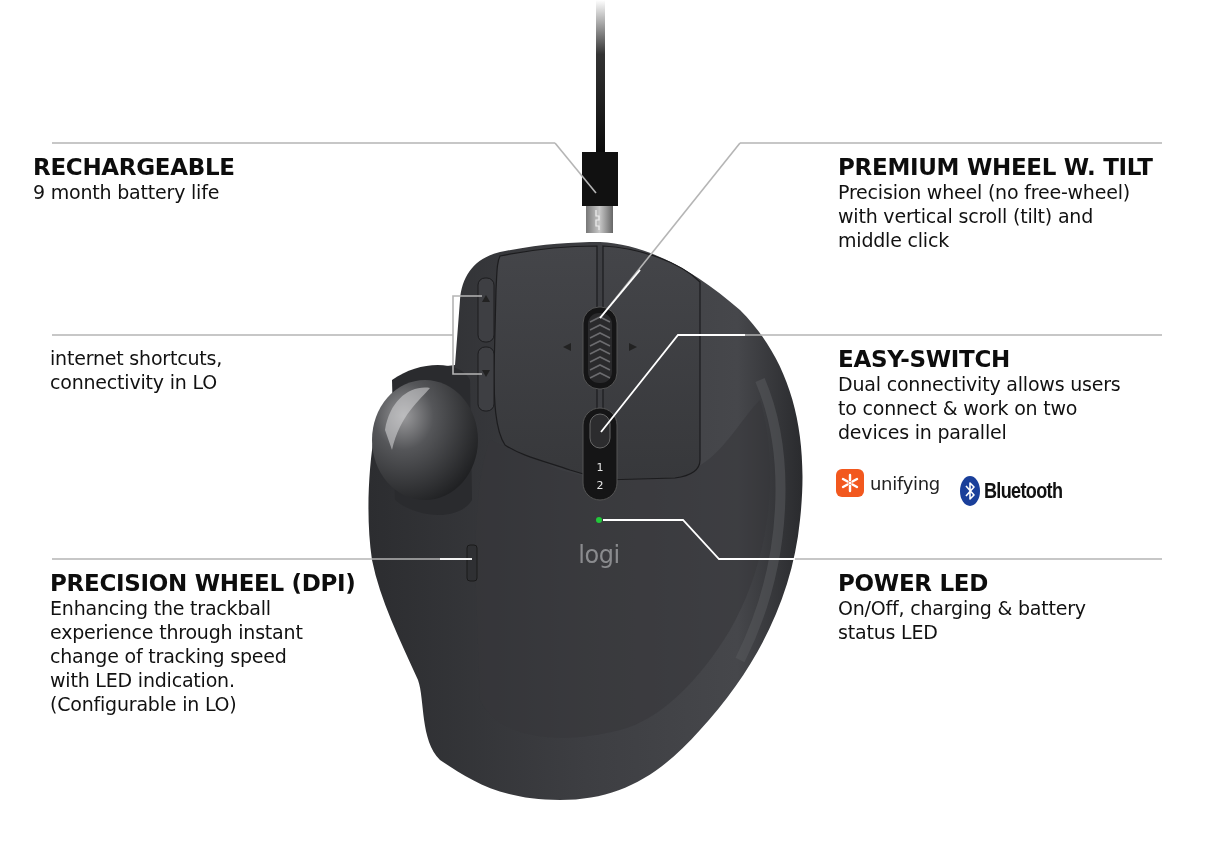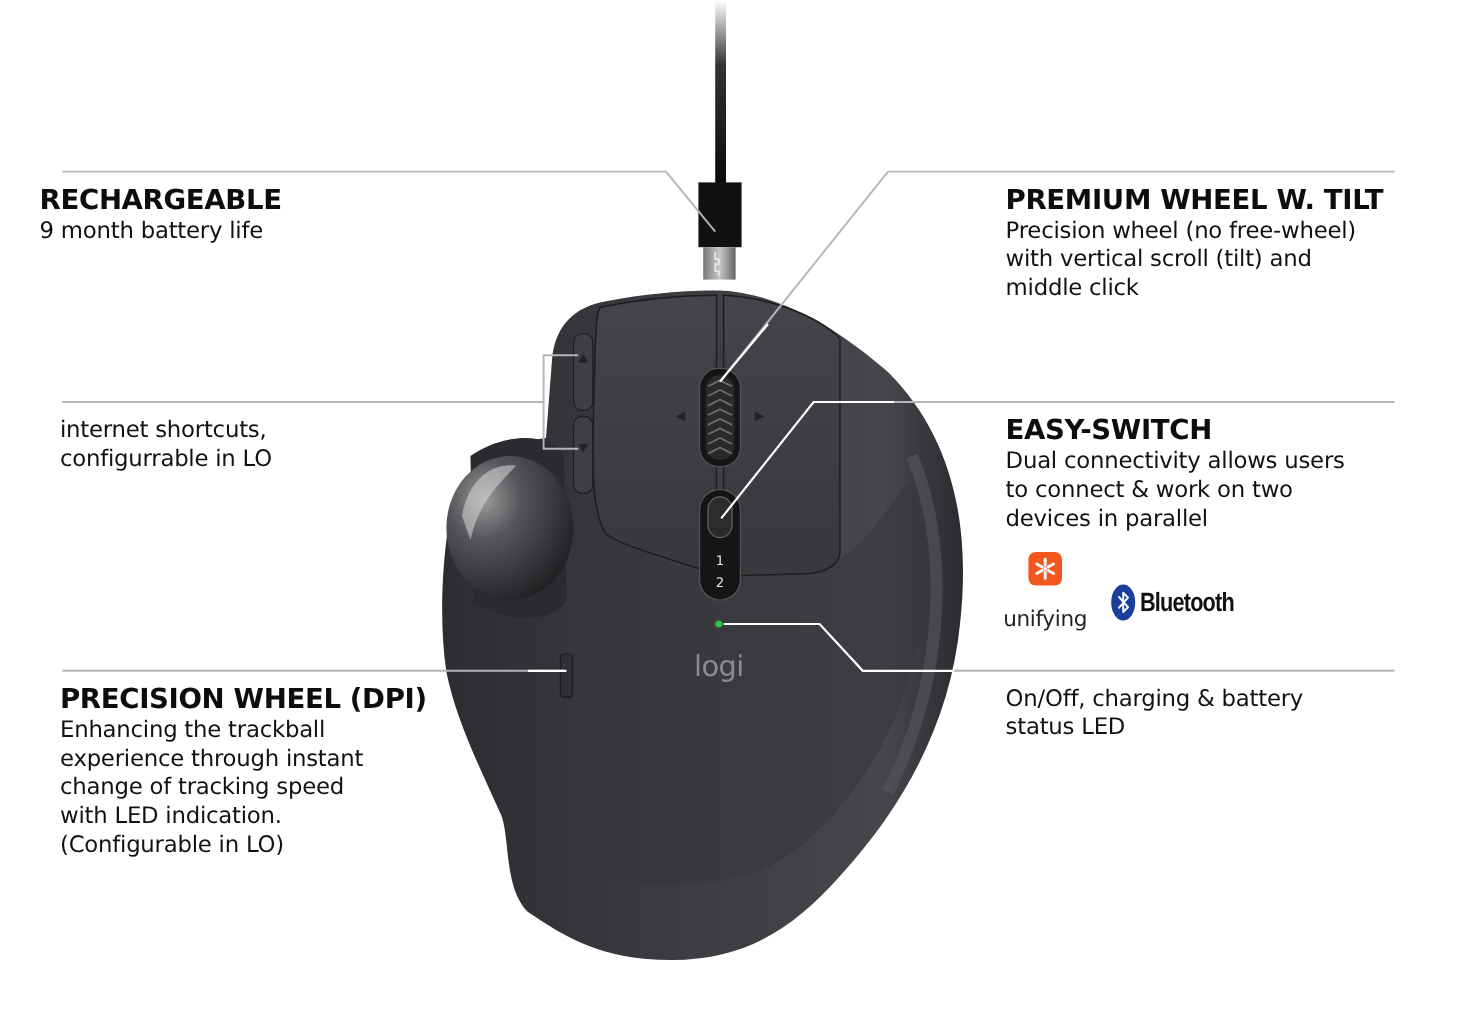--- a/index.html
+++ b/index.html
@@ -29,21 +29,21 @@
   }
 
   .c-recharge  { left:33px;  top:154px; }
   .c-wheel     { left:838px; top:154px; }
   .c-back      { left:50px;  top:346px; }
   .c-switch    { left:838px; top:346px; }
   .c-precision { left:50px;  top:570px; }
   .c-power     { left:838px; top:570px; }
 
   .logos { position:absolute; left:836px; top:460px; display:flex; align-items:center; gap:20px; }
-  .logo-unifying { display:flex; align-items:center; gap:18px;flex-direction:column; }
+  .logo-unifying { display:flex; align-items:center; gap:6px; }
   .unifying-badge {
     width:28px; height:28px; border-radius:6px; background:#f2581e;
     display:flex; align-items:center; justify-content:center;
   }
   .unifying-text { font-family:"DejaVu Sans", sans-serif; font-size:18px; color:#222; letter-spacing:-0.3px; }
   .logo-bt { display:flex; align-items:center; gap:4px;margin-top:16px; }
   .bt-badge {
     width:20px; height:30px; border-radius:10px/15px; background:#1a3f9a;
     display:flex; align-items:center; justify-content:center;
   }
@@ -183,21 +183,21 @@
 
   <div class="callout c-wheel">
     <div class="title">PREMIUM WHEEL W. TILT</div>
     <div class="desc">Precision wheel (no free-wheel)
 with vertical scroll (tilt) and
 middle click</div>
   </div>
 
   <div class="callout c-back">
     <div class="desc">internet shortcuts,
-configurrable in LO</div>
+connectivity in LO</div>
   </div>
 
   <div class="callout c-switch">
     <div class="title">EASY-SWITCH</div>
     <div class="desc">Dual connectivity allows users
 to connect &amp; work on two
 devices in parallel</div>
   </div>
 
   <div class="logos">
@@ -230,17 +230,18 @@
   <div class="callout c-precision">
     <div class="title">PRECISION WHEEL (DPI)</div>
     <div class="desc">Enhancing the trackball
 experience through instant
 change of tracking speed
 with LED indication.
 (Configurable in LO)</div>
   </div>
 
   <div class="callout c-power">
+    <div class="title">POWER LED</div>
     <div class="desc">On/Off, charging &amp; battery
 status LED</div>
   </div>
 
 </div>
 
 </body></html>

